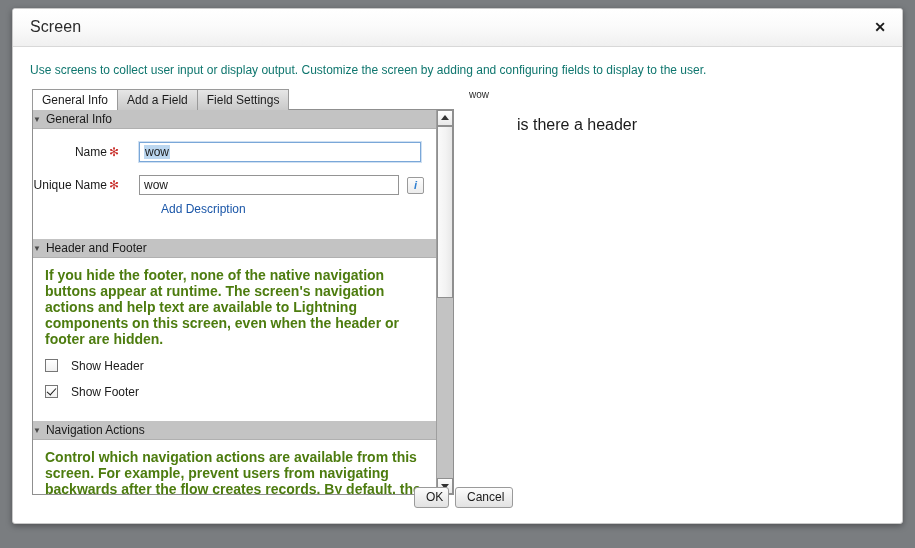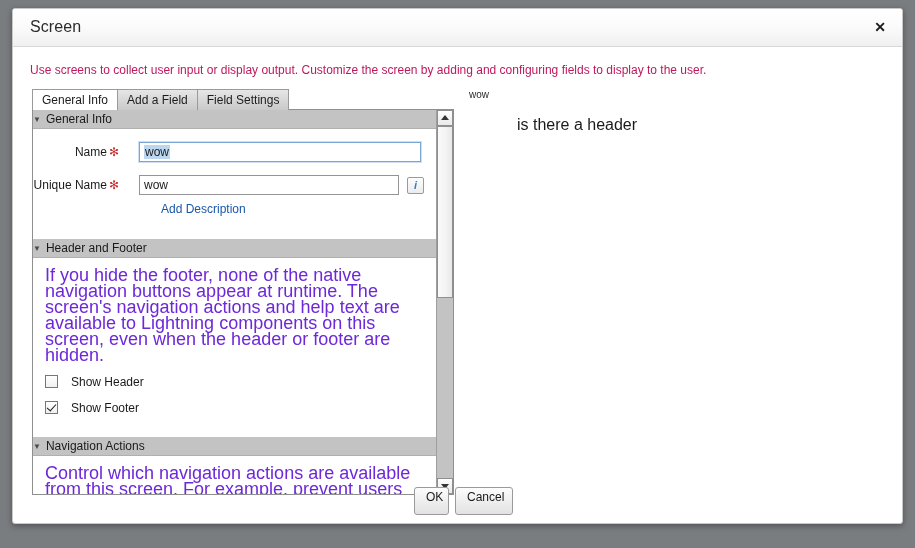--- a/index.html
+++ b/index.html
@@ -50,21 +50,21 @@
     font-weight: bold;
     color: #1a1a1a;
     cursor: pointer;
     user-select: none;
   }
 
   .dlg-subtitle {
     position: absolute;
     left: 17px; top: 54px;
     font-size: 12px;
-    color: #be185d;
+    color: #0f766e;
     white-space: nowrap;
   }
 
   
   .tabstrip {
     position: absolute;
     left: 19px; top: 80px;
     height: 21px;
     display: flex;
     align-items: flex-end;
@@ -192,24 +192,25 @@
     margin-top: 7px;
     font-size: 12px;
     color: #1a56a8;
     cursor: pointer;
     display: inline-block;
   }
 
   .pad-bottom { height: 22px; }
 
   .para {
-    font-size: 18px;
-    color: #6d28d9;
+    font-size: 14px;
+    color: #4d7c0f;
     line-height: 16px;
     padding: 9px 14px 0 12px;
+    font-weight: bold;
   }
 
   .chk-row {
     display: flex;
     align-items: flex-start;
     padding-left: 12px;
     margin-top: 12px;
   }
   .chk {
     width: 13px; height: 13px;
@@ -285,21 +286,21 @@
   
   .dlg-footer {
     position: absolute;
     left: 0; bottom: 0;
     width: 100%;
     height: 44px;
   }
   .btn {
     position: absolute;
     top: 8px;
-    height: 28px;
+    height: 21px;
     min-width: 35px;
     padding: 0 11px;
     font-size: 12px;
     font-family: "Liberation Sans", sans-serif;
     color: #1a1a1a;
     background: linear-gradient(to bottom, #fdfdfd 0%, #eeeeee 52%, #e2e2e2 100%);
     border: 1px solid #9a9a9a;
     border-radius: 3px;
     cursor: pointer;
     line-height: 19px;

